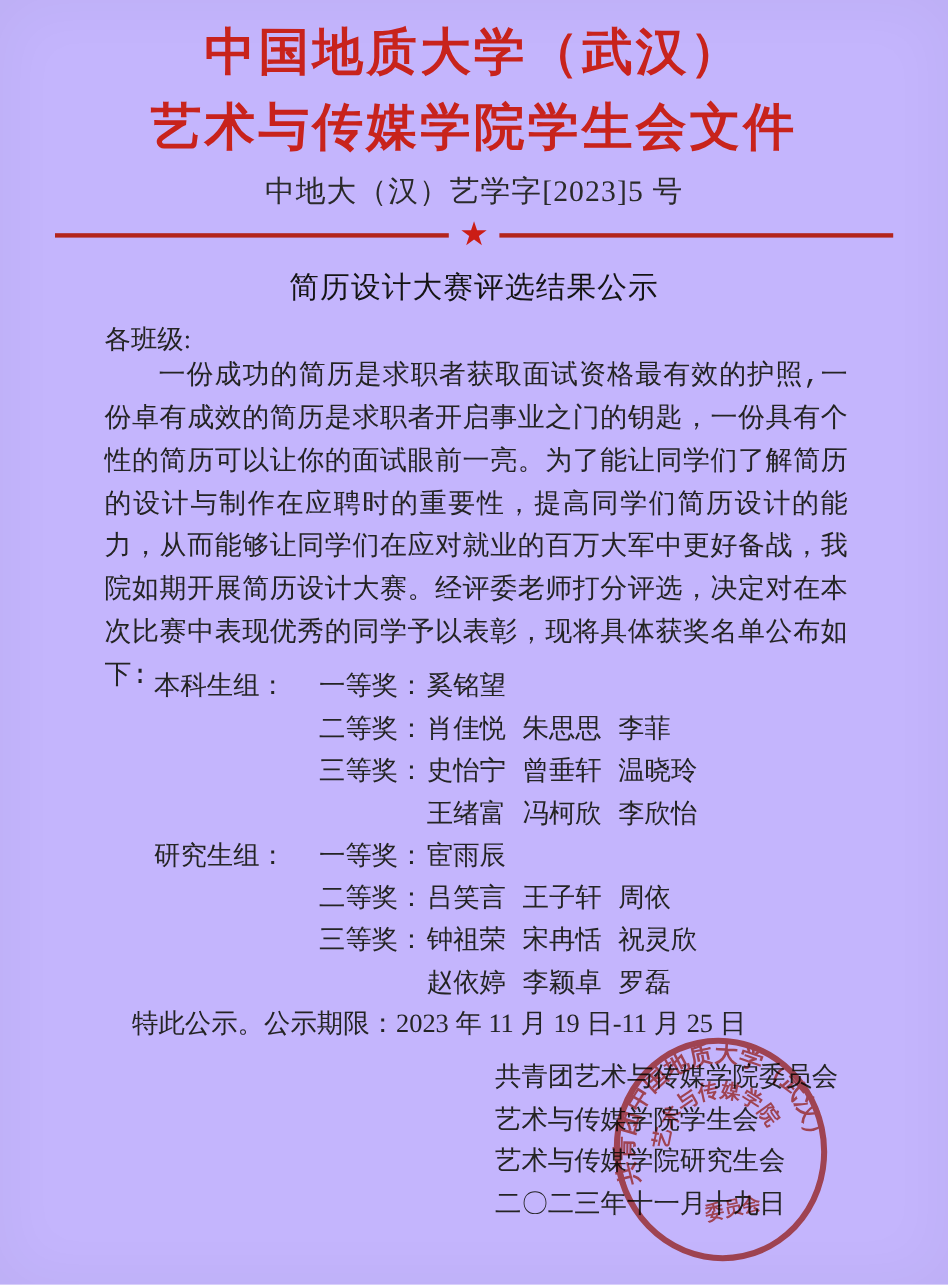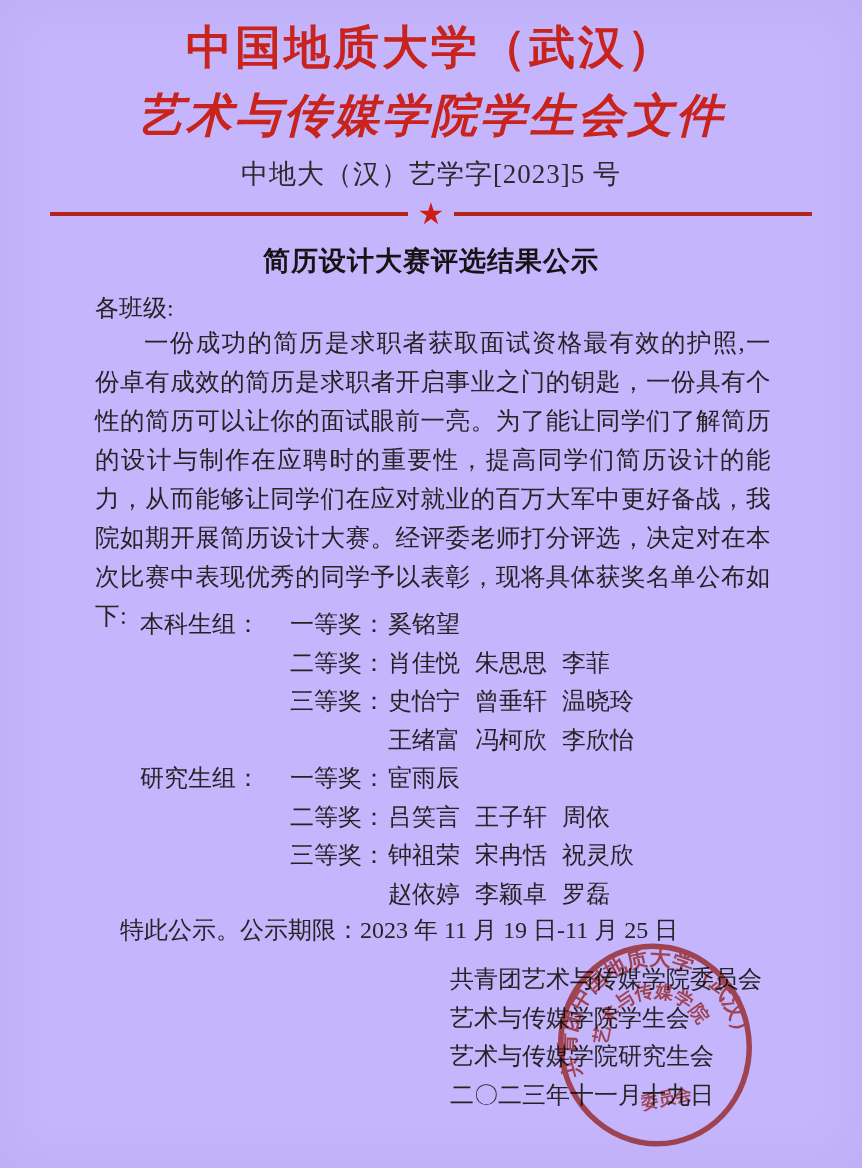--- a/index.html
+++ b/index.html
@@ -13,45 +13,45 @@
     color:#242424;
   }
   .abs{position:absolute;}
   
   .head-line{
     left:0;right:0;text-align:center;
     color:#c8231c;font-weight:bold;
     font-size:46px;line-height:52px;letter-spacing:3px;
   }
   .head-line1{top:22px;}
-  .head-line2{top:90px;font-style:italic;}
+  .head-line2{top:90px;}
   .doc-number{
     left:0;right:0;top:156px;text-align:center;
     font-size:27px;color:#2a2a2a;letter-spacing:1px;
   }
   .red-rule{
     left:50px;right:50px;top:200px;height:28px;
     display:flex;align-items:center;
   }
   .red-rule .seg{flex:1;height:4px;background:#b3241c;}
   .red-rule .star{
     color:#cb1d15;font-size:30px;line-height:28px;
     margin:0 10px;font-family:"DejaVu Sans",sans-serif;
   }
   
   .doc-title{
     left:0;right:0;top:243px;text-align:center;
-    font-size:27px;font-weight:bold;color:#141414;letter-spacing:1px;
+    font-size:27px;font-weight:normal;color:#141414;letter-spacing:1px;
   }
   .salutation{left:95px;top:292px;font-size:24px;}
   .body-paragraph{
     left:95px;top:323px;width:676px;
     font-size:24.5px;line-height:39px;
     text-align:justify;text-indent:2em;
-    letter-spacing:0.4px;margin:0;
+    letter-spacing:0.4px;margin:0;font-family:Liberation Mono, monospace;
   }
   .awards{left:140px;top:605px;font-size:24px;line-height:38.5px;}
   .award-row{display:flex;white-space:nowrap;}
   .award-row .g{display:inline-block;width:118px;}
   .award-row .p{display:inline-block;width:98px;margin-left:32px;}
   .award-row .n{display:inline-block;word-spacing:9px;}
   .notice{left:120px;top:914px;font-size:24px;white-space:nowrap;}
   .signatures{
     right:100px;top:960px;text-align:left;
     font-size:24px;line-height:38.5px;white-space:nowrap;

